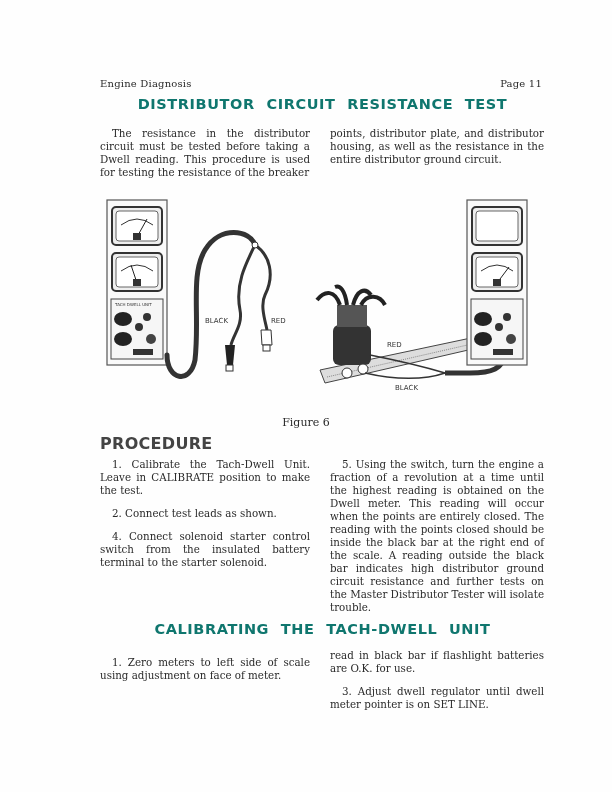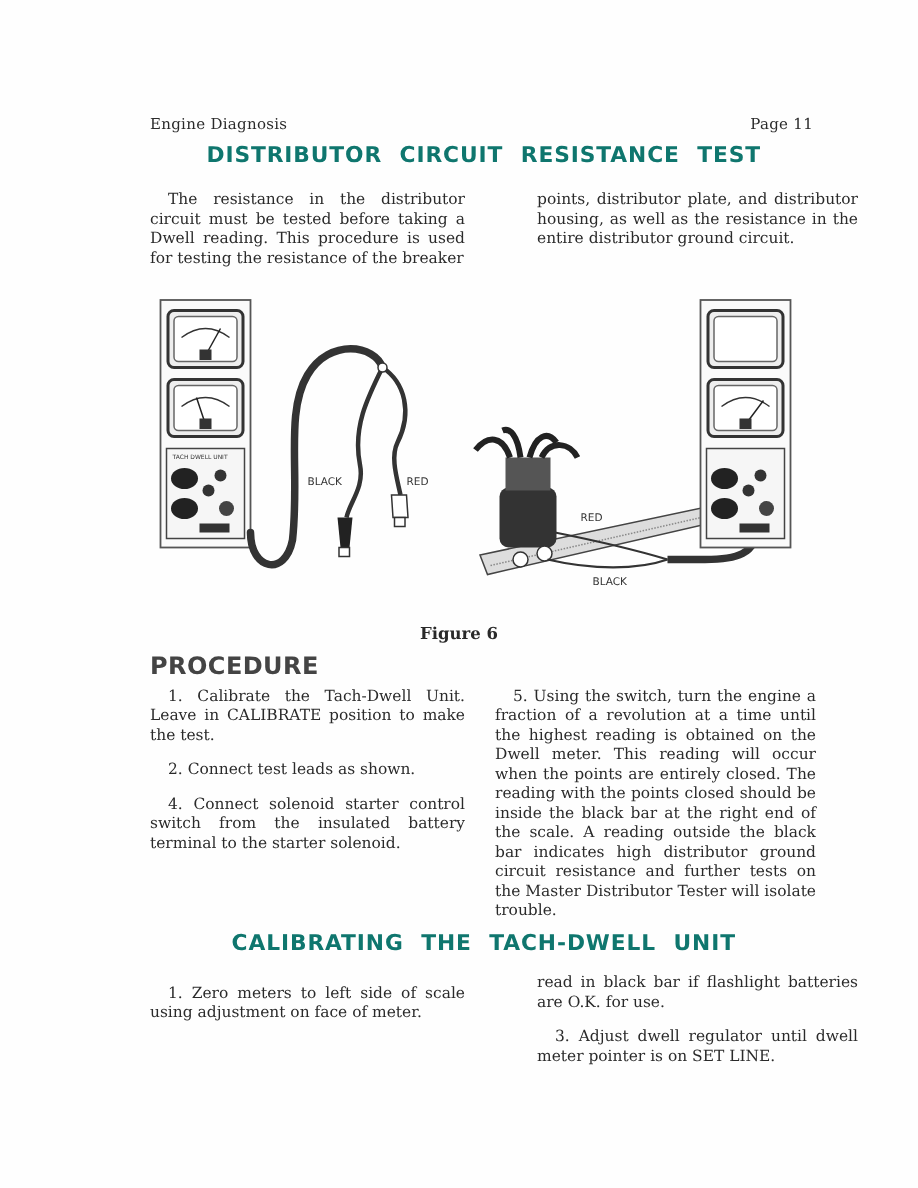--- a/index.html
+++ b/index.html
@@ -10,28 +10,28 @@
   .hdr-left { left: 100px; }
   .hdr-right { right: 70px; }
   .title { font-family: "DejaVu Sans", "Liberation Sans", sans-serif; font-weight: bold;
            font-size: 14.5px; letter-spacing: 0.6px; word-spacing: 6px; color: #0f766e; text-align: center; }
   .t1 { top: 96px; left: 100px; width: 445px; }
   .t2 { top: 621px; left: 100px; width: 445px; }
   .col { font-size: 10.3px; line-height: 13px; text-align: justify; }
   .col p { margin: 0 0 10px 0; }
   .col p .ind { display: inline-block; width: 12px; }
   .intro-l { top: 127px; left: 100px; width: 210px; }
-  .intro-r { top: 127px; left: 330px; width: 214px; margin-left: 28px; }
+  .intro-r { top: 127px; left: 330px; width: 214px; }
   .proc-l { top: 458px; left: 100px; width: 210px; }
   .proc-r { top: 458px; left: 330px; width: 214px; }
   .cal-l { top: 656px; left: 100px; width: 210px; }
-  .cal-r { top: 649px; left: 330px; width: 214px; margin-left: 28px; }
+  .cal-r { top: 649px; left: 330px; width: 214px; }
   .proc-head { top: 434px; left: 100px; font-family: "DejaVu Sans", "Liberation Sans", sans-serif;
                font-weight: bold; font-size: 16px; color: #444; letter-spacing: 0.3px; }
-  .fig-cap { top: 416px; left: 0; width: 612px; text-align: center; font-size: 11px; font-weight: bold; }
+  .fig-cap { top: 416px; left: 0; width: 612px; text-align: center; font-size: 11px; }
   .figure { top: 195px; left: 95px; width: 460px; height: 210px; }
   .lead-label { font-family: "DejaVu Sans", "Liberation Sans", sans-serif; font-size: 7px; fill: #333; }
 </style>
 </head>
 <body>
 
 <div class="abs hdr hdr-left">Engine Diagnosis</div>
 <div class="abs hdr hdr-right">Page 11</div>
 
 <div class="abs title t1">DISTRIBUTOR CIRCUIT RESISTANCE TEST</div>

